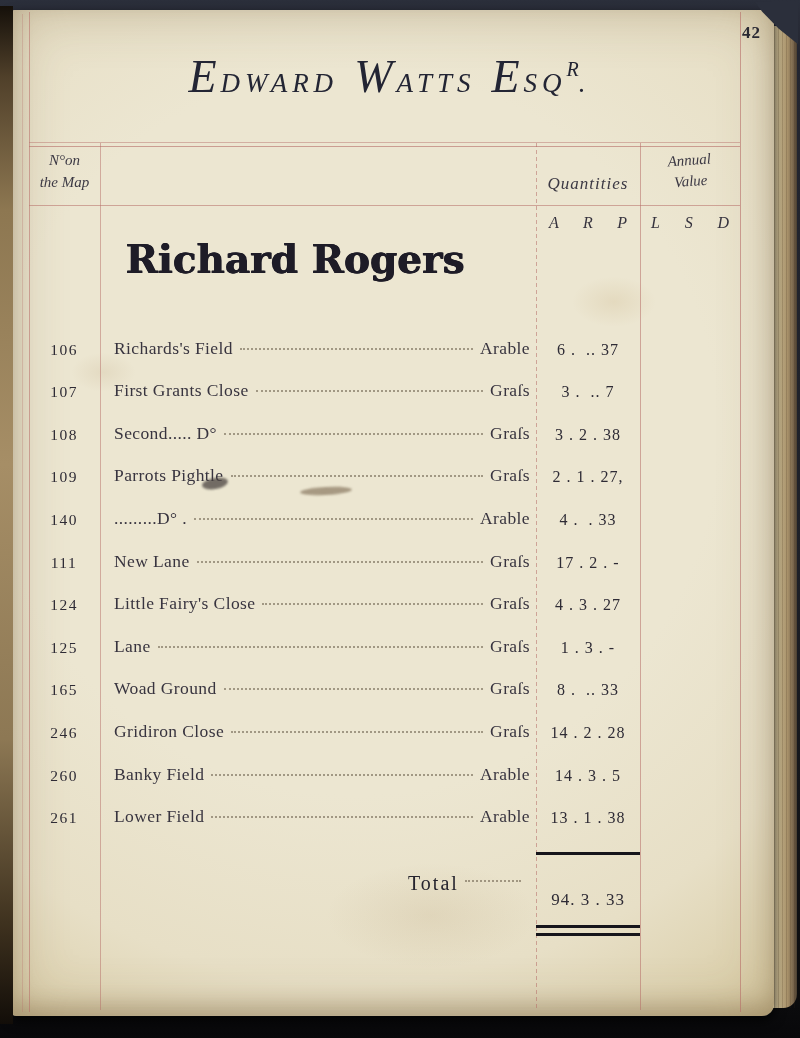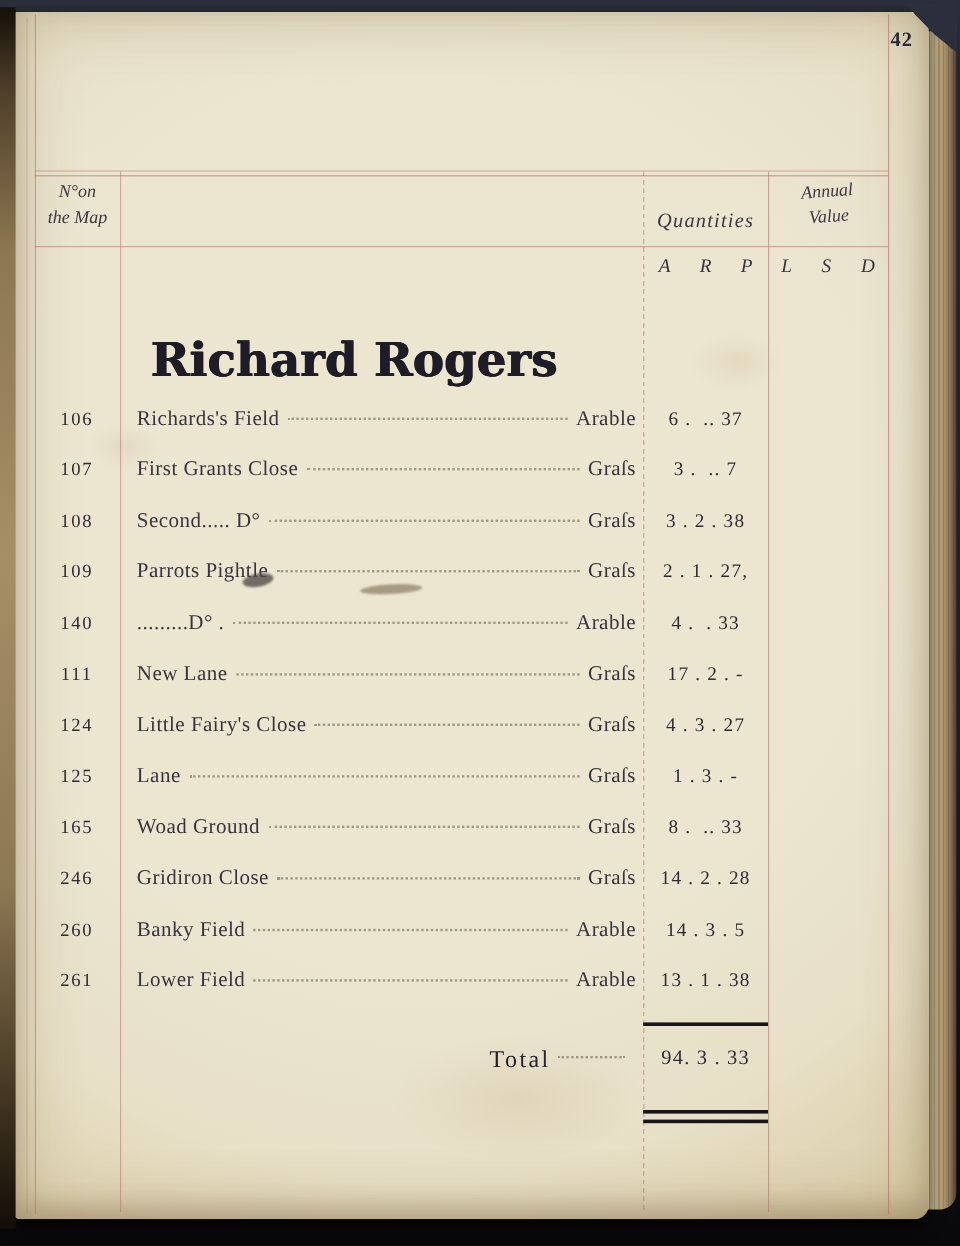--- a/index.html
+++ b/index.html
@@ -60,41 +60,41 @@
   .h-ann { left:628px; top:140px; width:100px; font-size:15px; line-height:1.4; transform:rotate(-4deg); }
 
   .subhdr { position:absolute; top:204px; left:0; width:728px; height:26px; }
   .sub-cell { position:absolute; display:flex; justify-content:space-between;
     font-style:italic; font-size:16px; color:#36333e; }
   .sub-qty { left:524px; width:104px; padding:0 13px; }
   .sub-val { left:628px; width:100px; padding:0 11px; }
 
   .section-heading { position:absolute; left:88px; top:226px; width:390px; text-align:center;
     font-family:"DejaVu Serif", serif; font-weight:bold; font-size:39px; color:#1e1c27;
-    text-shadow:.6px 0 currentColor, -.3px 0 currentColor;margin-top:41px; }
+    text-shadow:.6px 0 currentColor, -.3px 0 currentColor; }
 
   .rows { position:absolute; left:0; top:306px; width:728px; }
   .row { height:42.6px; display:flex; align-items:flex-end; }
   .cno   { width:88px; padding-left:16px; text-align:center; font-size:15.5px; letter-spacing:1.5px; color:#2e2b35; }
   .cdesc { width:436px; display:flex; align-items:baseline; padding:0 6px 0 14px; }
   .cname, .ctype { font-size:17.5px; color:#38343f; letter-spacing:.4px; white-space:nowrap; }
   .leader { flex:1; border-bottom:2px dotted rgba(100,88,70,.55); margin:0 7px; transform:translateY(-4px); }
   .cqty  { width:104px; text-align:center; font-size:16px; color:#2e2b35; letter-spacing:1px; white-space:pre; }
   .cval  { width:100px; }
 
   .rule { position:absolute; left:524px; width:104px; height:3px; background:#16151b; }
   .rule-above { top:842px; }
   .rule-dbl1  { top:915px; }
   .rule-dbl2  { top:923px; }
 
   .total-label { position:absolute; left:396px; top:862px; font-size:20px; letter-spacing:2px;
     color:#26242e; display:flex; align-items:center; }
   .total-leader { display:inline-block; width:56px; border-bottom:2px dotted rgba(100,88,70,.55);
     margin-left:6px; transform:translateY(-3px); }
-  .total-qty { position:absolute; left:524px; top:862px; width:104px; text-align:center;
+  .total-qty { position:absolute; left:524px; top:880px; width:104px; text-align:center;
     font-size:17px; color:#2e2b35; letter-spacing:1px; white-space:pre; }
 
   .smudge { position:absolute; border-radius:50%; filter:blur(1px); }
   .smudge1 { left:190px; top:468px; width:26px; height:11px; background:#4a4340; transform:rotate(-10deg); opacity:.75; }
   .smudge2 { left:288px; top:477px; width:52px; height:8px; background:#6f5b43; transform:rotate(-3deg); opacity:.55; }
 </style>
 </head>
 <body>
 
 <div class="photo">
@@ -108,20 +108,23 @@
     <div class="vline v-col-no"></div>
     <div class="vline v-col-qty"></div>
     <div class="vline v-col-val"></div>
     <div class="vline v-margin-r"></div>
     <div class="hline h-top1"></div>
     <div class="hline h-top2"></div>
     <div class="hline h-bot"></div>
 
     <div class="pagenum">42</div>
 
+    <div class="title">
+      <span class="tword"><span class="tcap">E</span><span class="tsm">DWARD</span></span><span class="tword"><span class="tcap">W</span><span class="tsm">ATTS</span></span><span><span class="tcap">E</span><span class="tsm">SQ</span><span class="tsup">R</span><span class="tdot">.</span></span>
+    </div>
 
     <div class="hdr h-no">
       <div>N°on</div>
       <div>the Map</div>
     </div>
     <div class="hdr h-qty">Quantities</div>
     <div class="hdr h-ann">
       <div>Annual</div>
       <div>Value</div>
     </div>

